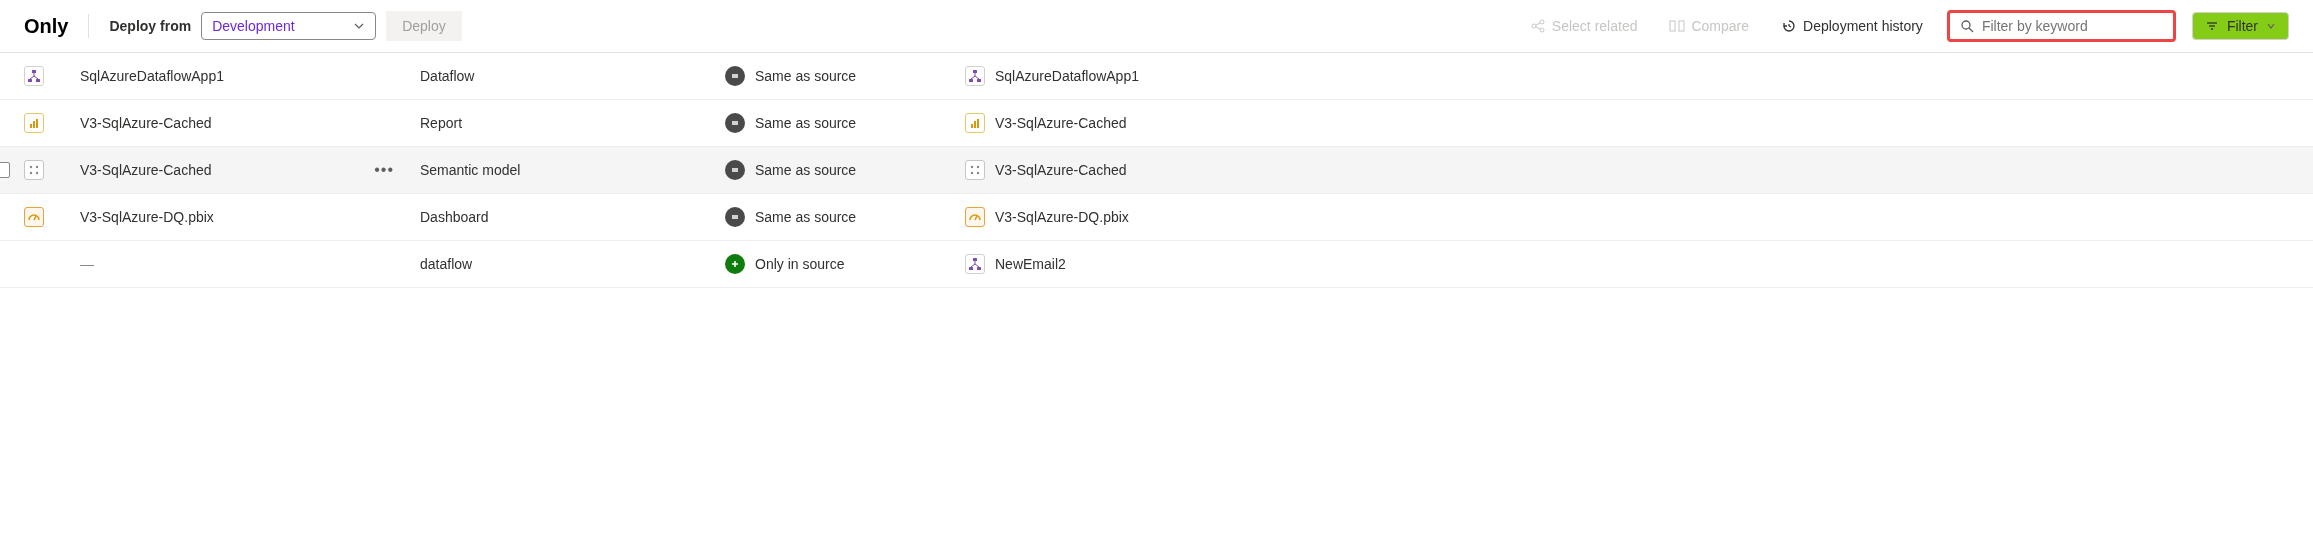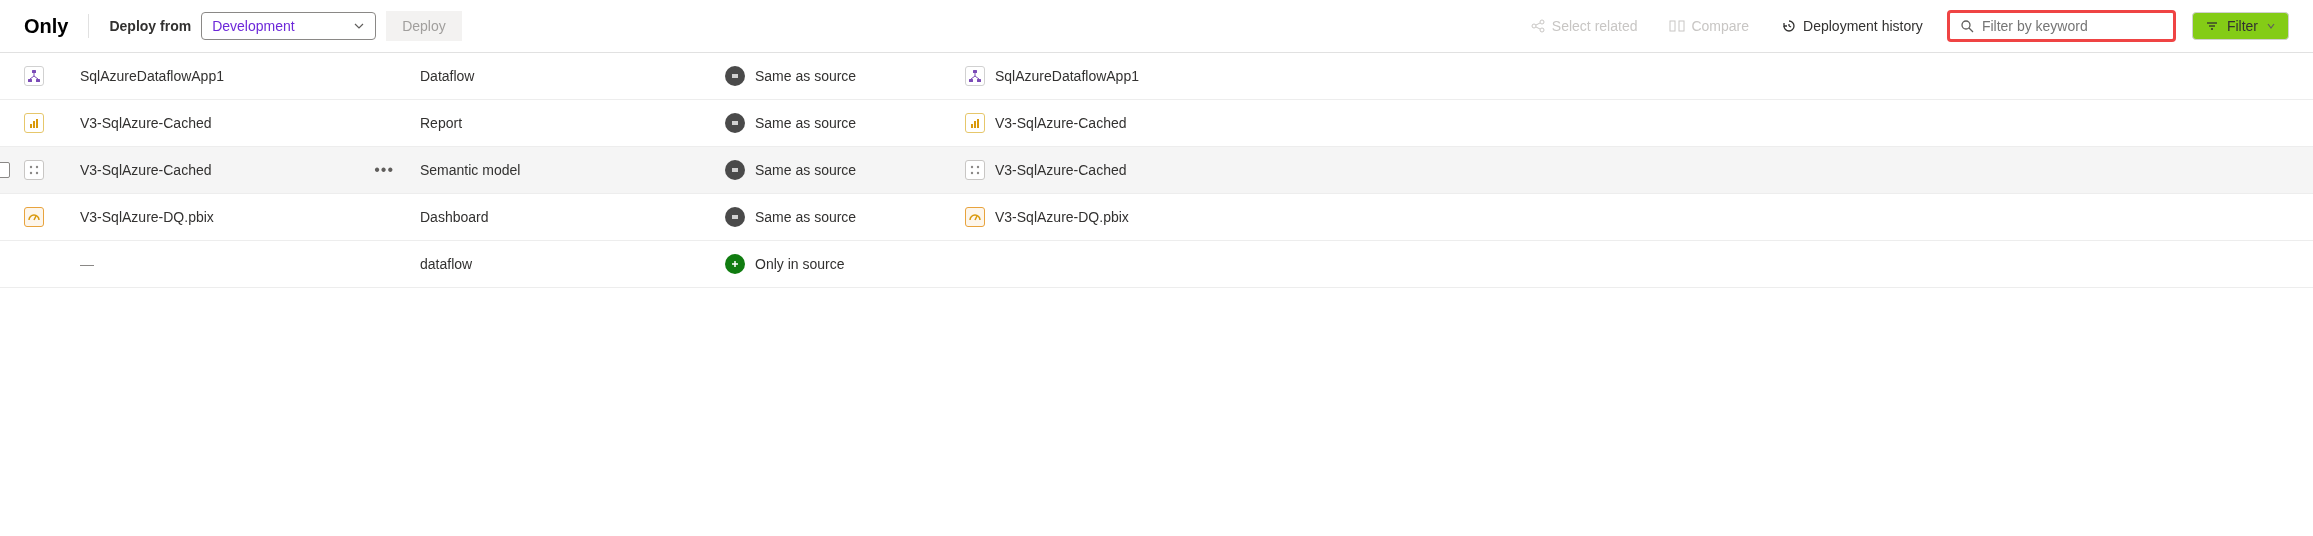--- a/index.html
+++ b/index.html
@@ -471,15 +471,28 @@
         </div>
         <div class="col-compared">
           <span class="compare-badge badge-only">
             <svg width="10" height="10" viewBox="0 0 10 10">
               <line x1="5" y1="2" x2="5" y2="8" stroke="#fff" stroke-width="1.5"></line>
               <line x1="2" y1="5" x2="8" y2="5" stroke="#fff" stroke-width="1.5"></line>
             </svg>
           </span>
           <span class="col-text">Only in source</span>
         </div>
+        <div class="col-source">
+          <span class="item-icon icon-dataflow">
+            <svg width="14" height="14" viewBox="0 0 14 14">
+              <rect x="5" y="1" width="4" height="3" fill="#7b4bb7" rx="0.5"></rect>
+              <rect x="1" y="10" width="4" height="3" fill="#7b4bb7" rx="0.5"></rect>
+              <rect x="9" y="10" width="4" height="3" fill="#7b4bb7" rx="0.5"></rect>
+              <line x1="7" y1="4" x2="7" y2="7" stroke="#7b4bb7"></line>
+              <line x1="3" y1="10" x2="7" y2="7" stroke="#7b4bb7"></line>
+              <line x1="11" y1="10" x2="7" y2="7" stroke="#7b4bb7"></line>
+            </svg>
+          </span>
+          <span class="col-text">NewEmail2</span>
+        </div>
       </div>
     </div>
 </div>
 
 </body></html>

